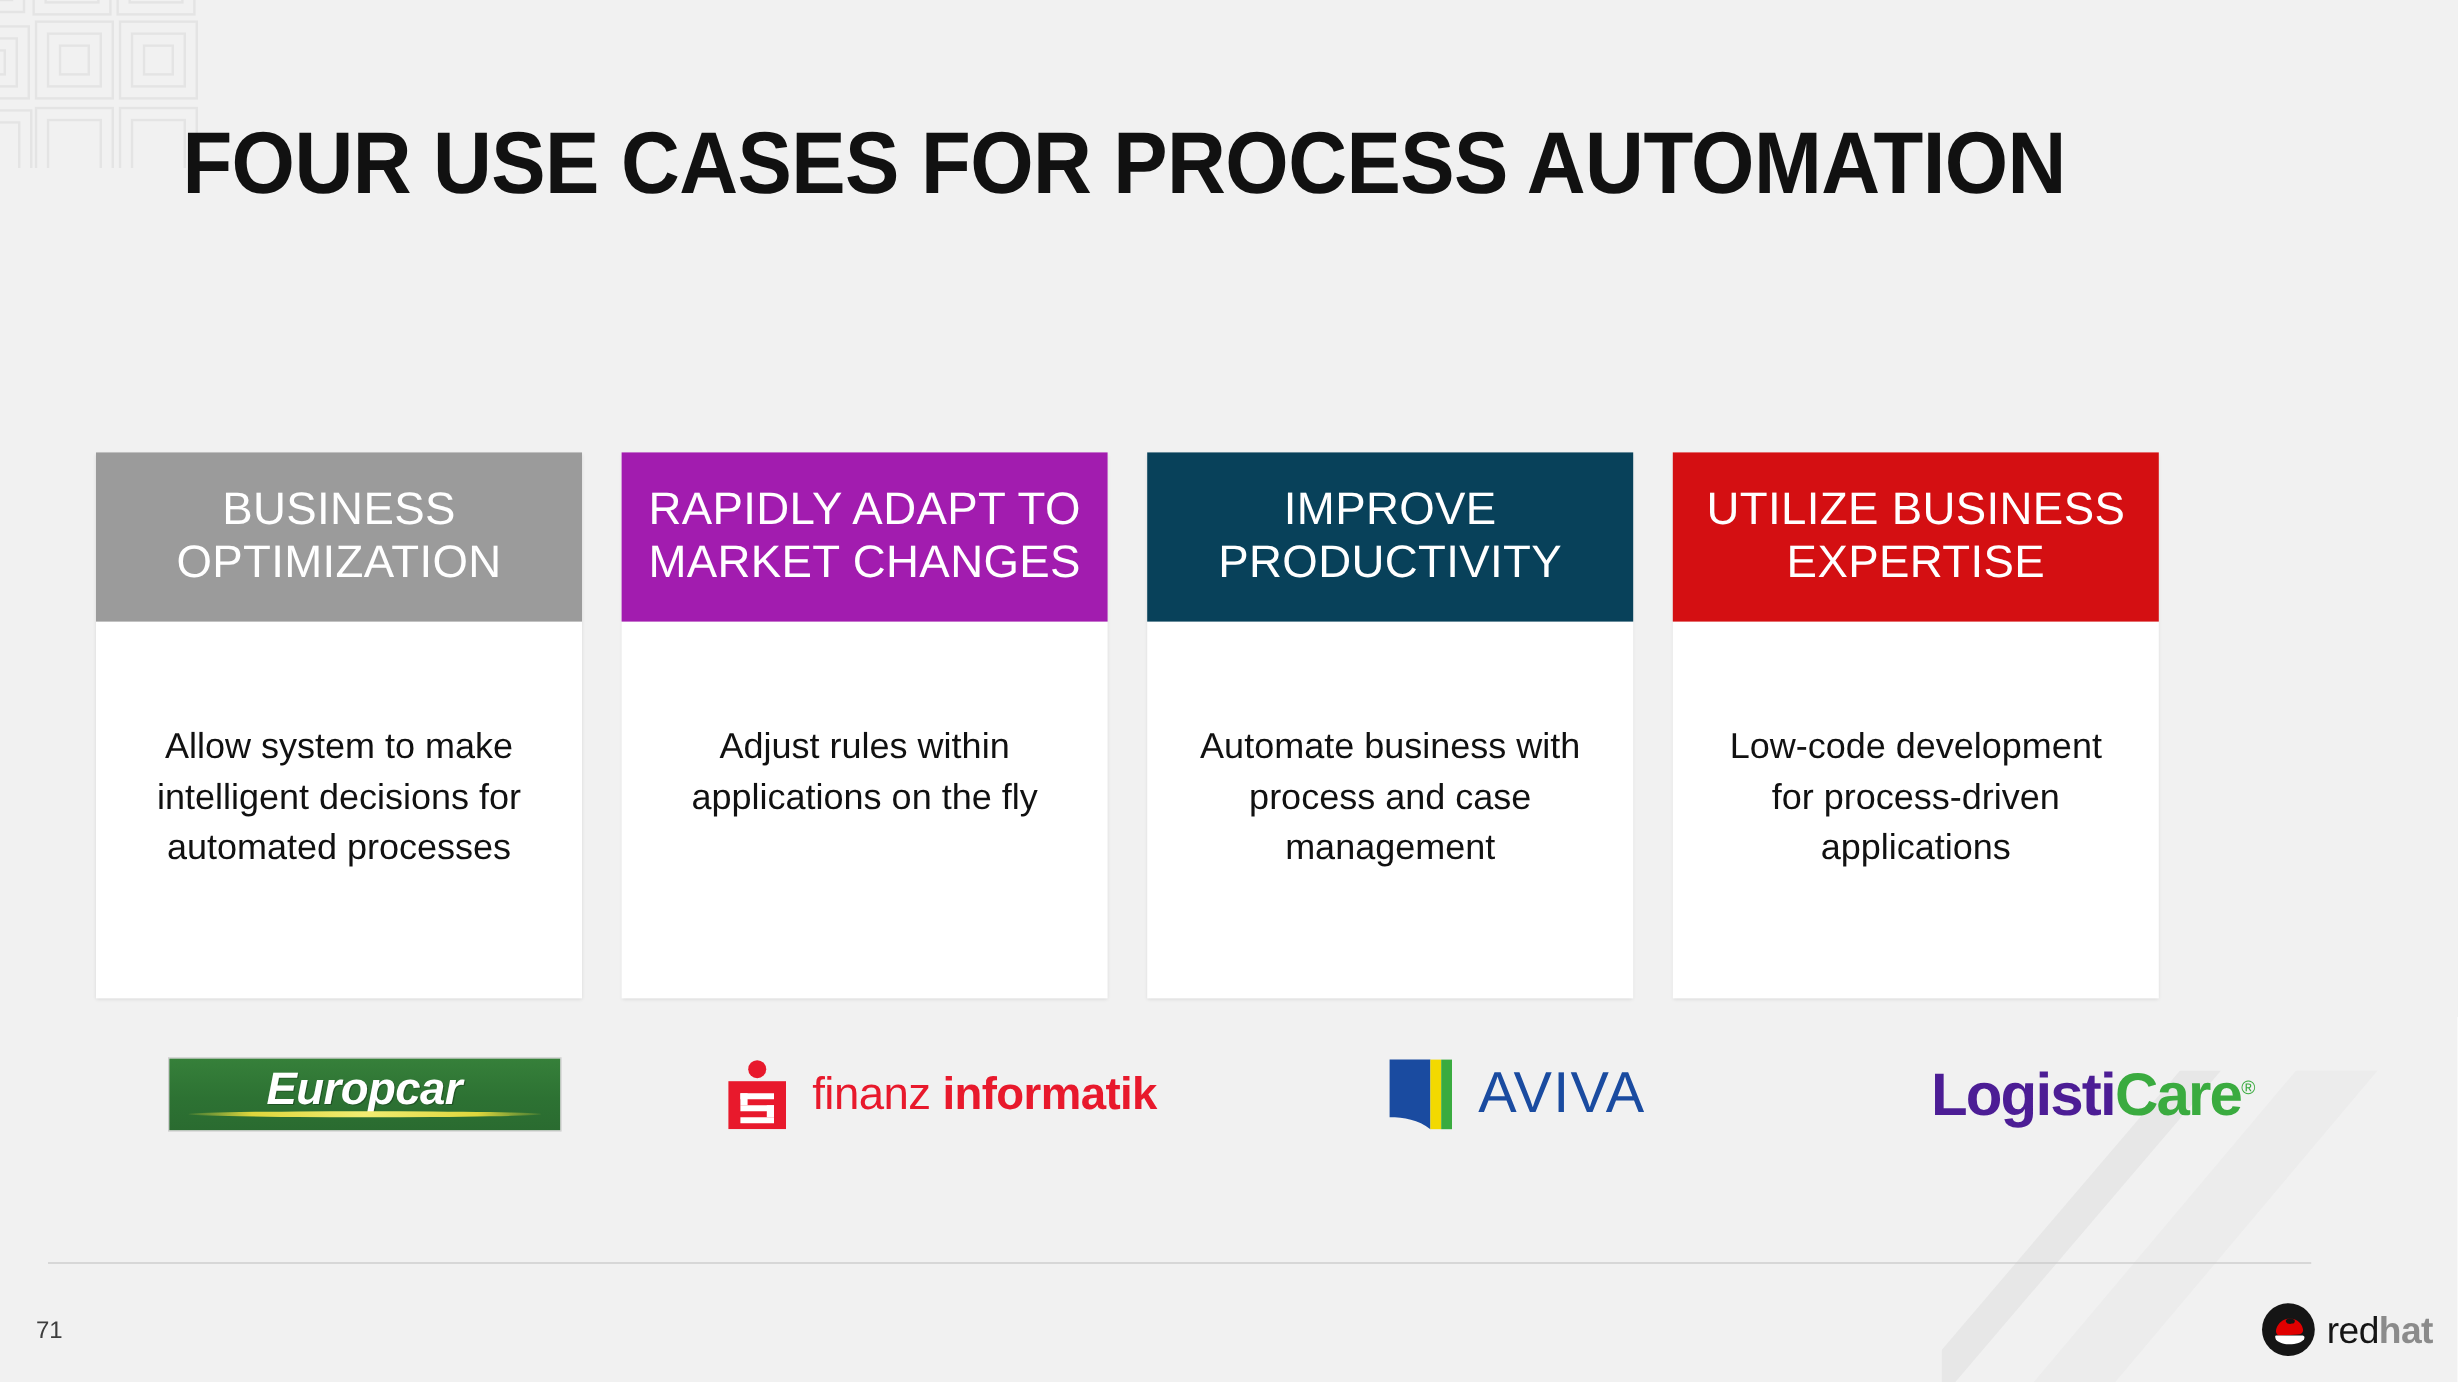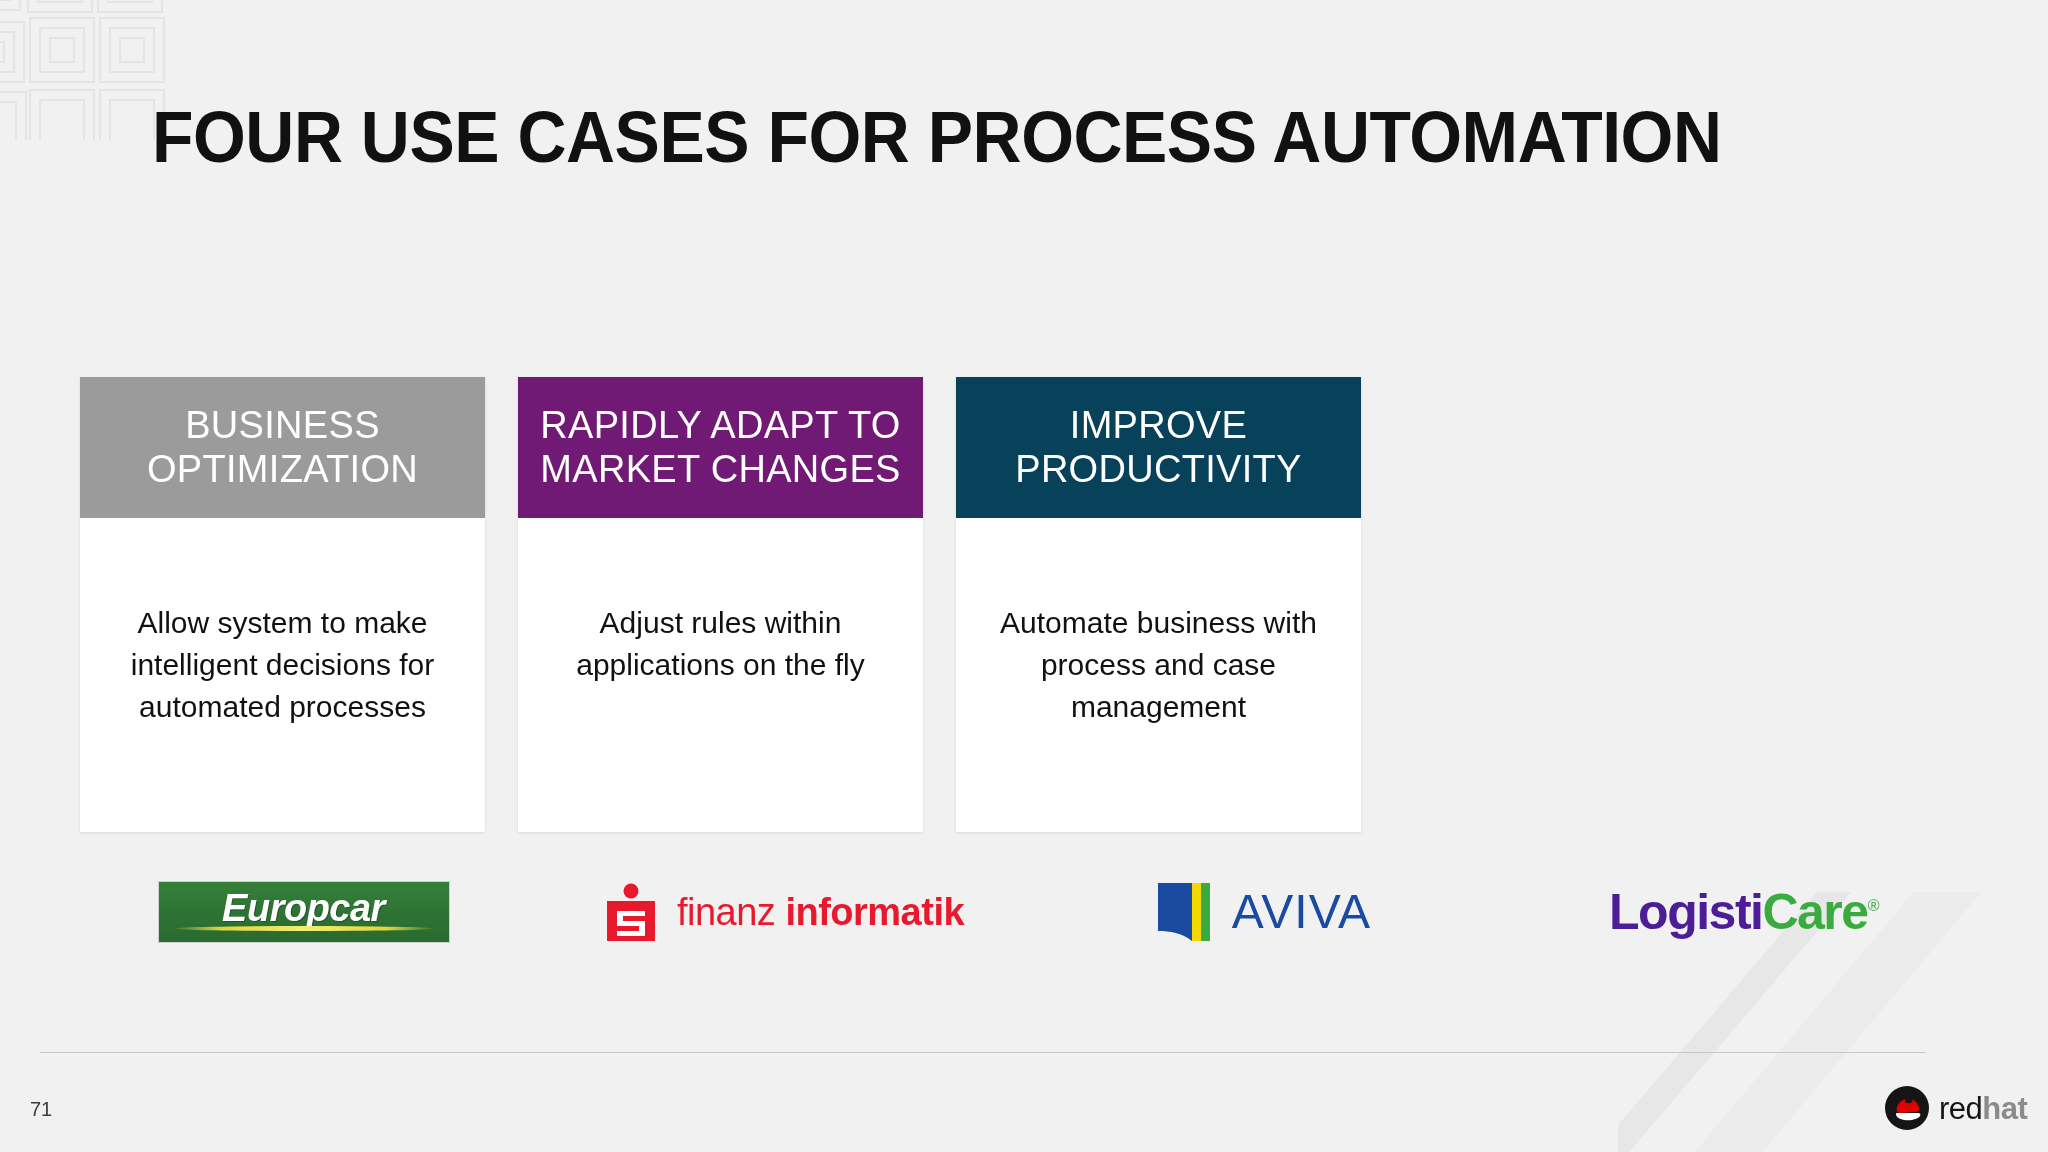--- a/index.html
+++ b/index.html
@@ -115,21 +115,21 @@
   .logo-cell {
     width: 447px;
     height: 100px;
     display: flex;
     align-items: center;
     justify-content: center;
   }
 
   
   .logo-europcar {
-    width: 292px;
+    width: 328px;
     height: 62px;
     background: linear-gradient(180deg, #36803a 0%, #2d7233 55%, #2a6b30 100%);
     border: 1px solid #cfcfcf;
     position: relative;
     display: flex;
     align-items: center;
     justify-content: center;
     box-sizing: border-box;
   }
   .logo-europcar .ec-text {
@@ -289,33 +289,39 @@
   <div id="cards">
 
     <div class="card">
       <div class="card-header" style="background:#9b9b9b">BUSINESS OPTIMIZATION</div>
       <div class="card-body">
         <div class="card-body-text">Allow system to make intelligent decisions for automated processes</div>
       </div>
     </div>
 
     <div class="card">
-      <div class="card-header" style="background:#701a75">RAPIDLY ADAPT TO MARKET CHANGES</div>
+      <div class="card-header" style="background:#a21caf">RAPIDLY ADAPT TO MARKET CHANGES</div>
       <div class="card-body">
         <div class="card-body-text">Adjust rules within applications on the fly</div>
       </div>
     </div>
 
     <div class="card">
       <div class="card-header" style="background:#08415a">IMPROVE PRODUCTIVITY</div>
       <div class="card-body">
         <div class="card-body-text">Automate business with process and case management</div>
       </div>
     </div>
 
+    <div class="card">
+      <div class="card-header" style="background:#d40f12">UTILIZE BUSINESS EXPERTISE</div>
+      <div class="card-body">
+        <div class="card-body-text">Low-code development for process-driven applications</div>
+      </div>
+    </div>
 
   </div>
 
   <div id="logos">
 
     <div class="logo-cell">
       <div class="logo-europcar">
         <span class="ec-text">Europcar</span>
         <span class="ec-swoosh"></span>
       </div>

